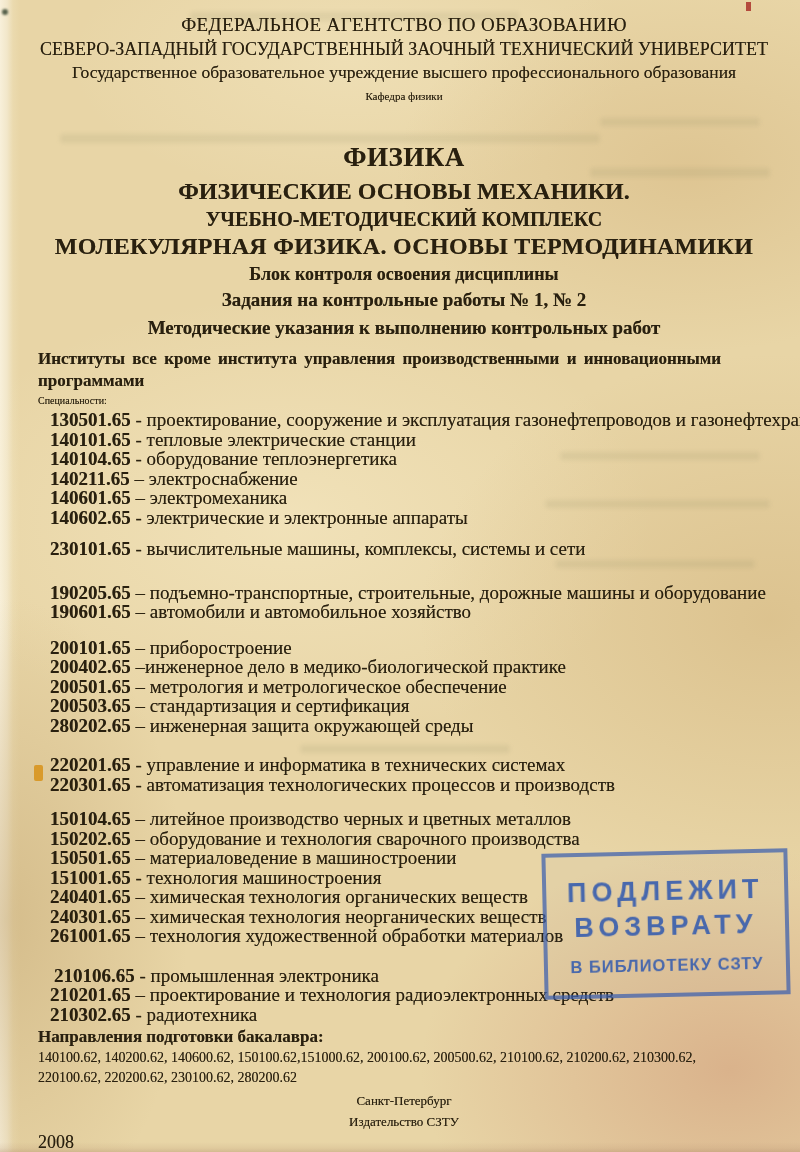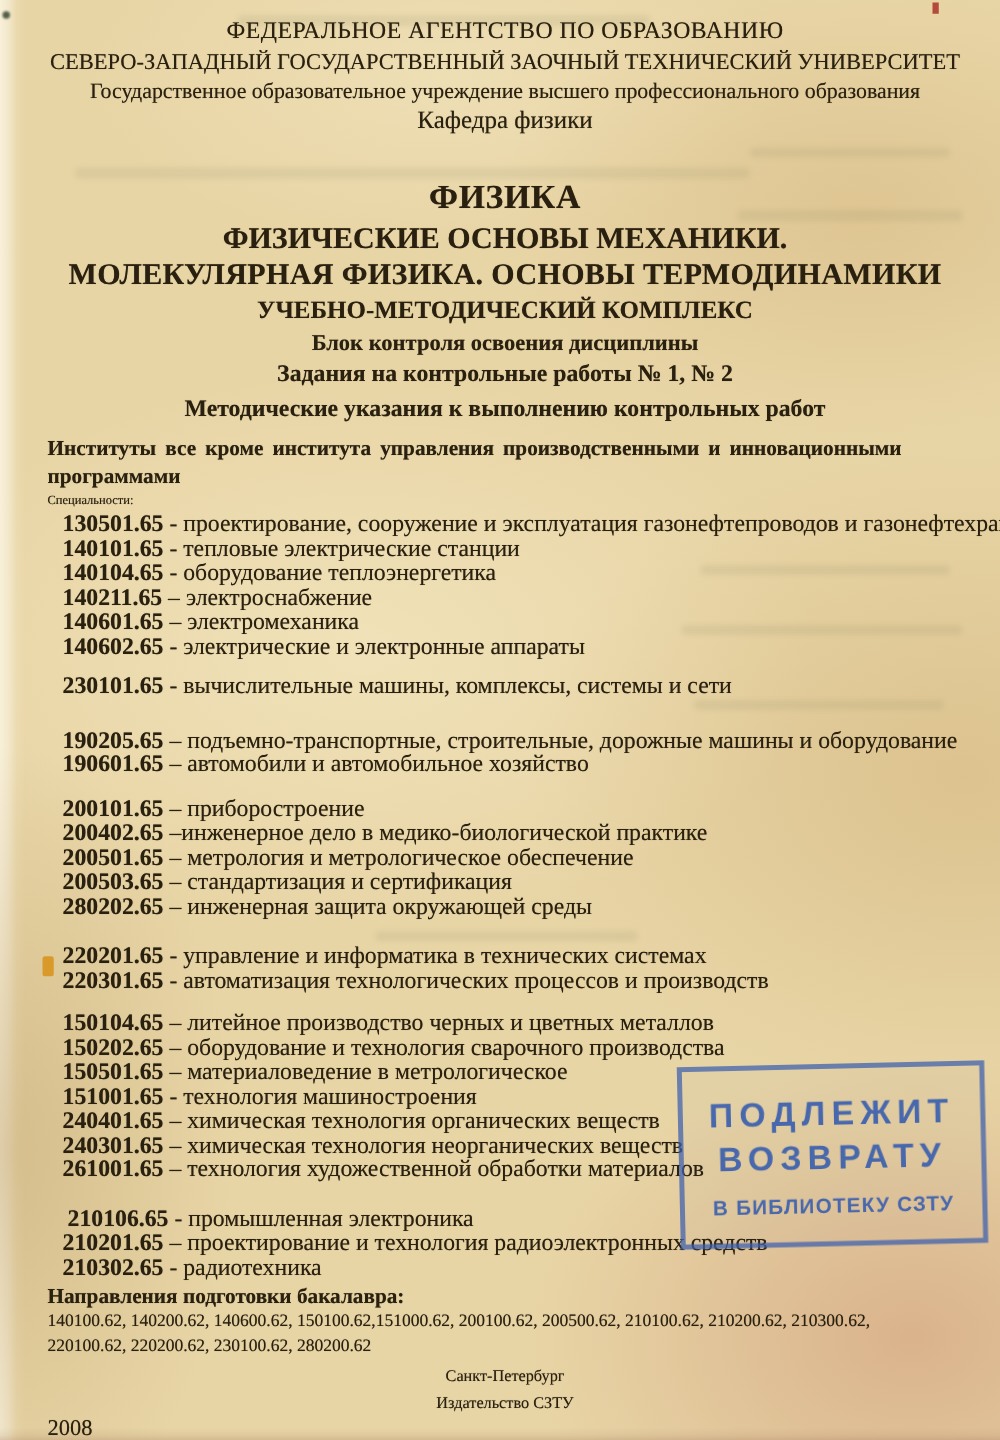--- a/index.html
+++ b/index.html
@@ -17,21 +17,21 @@
       radial-gradient(ellipse 260px 460px at 6px 920px, rgba(190,160,108,0.45), rgba(0,0,0,0) 70%),
       radial-gradient(ellipse 520px 320px at 290px 520px, rgba(248,236,200,0.55), rgba(0,0,0,0) 70%),
       radial-gradient(ellipse 400px 200px at 350px 60px, rgba(246,234,198,0.45), rgba(0,0,0,0) 70%),
       linear-gradient(90deg, #f8f0da 0px, #f2e7ca 7px, rgba(240,227,190,0.35) 13px, rgba(0,0,0,0) 20px);
   }
   .content{position:relative;z-index:2;padding:13px 30px 0 38px;}
   .c{text-align:center;}
   .hdr1{font-size:19px;line-height:24px;letter-spacing:0.4px;}
   .hdr2{font-size:17.5px;line-height:22px;}
   .hdr3{font-size:18px;line-height:24px;}
-  .hdr4{font-size:20px;line-height:21px;margin-top:3px;}
+  .hdr4{font-size:11px;line-height:21px;margin-top:3px;}
   .t-subject{font-size:27px;line-height:32px;font-weight:bold;margin-top:34px;letter-spacing:0.5px;}
   .t1{font-size:24px;line-height:29px;font-weight:bold;margin-top:4px;}
   .t2{font-size:24px;line-height:29px;font-weight:bold;letter-spacing:0.3px;}
   .t3{font-size:20px;line-height:26px;font-weight:bold;}
   .t4{font-size:18px;line-height:24px;font-weight:bold;margin-top:1px;}
   .t5{font-size:19px;line-height:25px;font-weight:bold;margin-top:1px;}
   .t6{font-size:19px;line-height:25px;font-weight:bold;margin-top:3px;}
   .institutes{font-size:17px;line-height:22px;font-weight:bold;margin-top:8px;word-spacing:3px;}
   .spec-label{font-size:10px;line-height:18px;}
   .spec-row{font-size:19px;line-height:19.5px;white-space:nowrap;margin-left:12px;}
@@ -94,22 +94,22 @@
 
   <div class="content">
 
     <div class="c hdr1">ФЕДЕРАЛЬНОЕ АГЕНТСТВО ПО ОБРАЗОВАНИЮ</div>
     <div class="c hdr3">СЕВЕРО-ЗАПАДНЫЙ ГОСУДАРСТВЕННЫЙ ЗАОЧНЫЙ ТЕХНИЧЕСКИЙ УНИВЕРСИТЕТ</div>
     <div class="c hdr2">Государственное образовательное учреждение высшего профессионального  образования</div>
     <div class="c hdr4">Кафедра физики</div>
 
     <div class="c t-subject">ФИЗИКА</div>
     <div class="c t1">ФИЗИЧЕСКИЕ ОСНОВЫ МЕХАНИКИ.</div>
+    <div class="c t3">УЧЕБНО-МЕТОДИЧЕСКИЙ КОМПЛЕКС</div>
     <div class="c t2">МОЛЕКУЛЯРНАЯ ФИЗИКА. ОСНОВЫ ТЕРМОДИНАМИКИ</div>
-    <div class="c t3">УЧЕБНО-МЕТОДИЧЕСКИЙ КОМПЛЕКС</div>
     <div class="c t4">Блок контроля освоения дисциплины</div>
     <div class="c t5">Задания на контрольные работы № 1, № 2</div>
     <div class="c t6">Методические указания к выполнению контрольных работ</div>
 
     <div class="institutes">Институты все кроме института управления производственными и инновационными программами</div>
     <div class="spec-label">Специальности:</div>
 
     <div class="spec-group">
       <div class="spec-row"><span class="spec-code">130501.65</span> <span class="spec-name">- проектирование, сооружение и эксплуатация газонефтепроводов и газонефтехранилищ</span></div>
       <div class="spec-row"><span class="spec-code">140101.65</span> <span class="spec-name">- тепловые электрические станции</span></div>
@@ -137,21 +137,21 @@
     </div>
 
     <div class="spec-group gap-4">
       <div class="spec-row"><span class="spec-code">220201.65</span> <span class="spec-name">- управление и информатика в технических системах</span></div>
       <div class="spec-row"><span class="spec-code">220301.65</span> <span class="spec-name">-  автоматизация технологических процессов и производств</span></div>
     </div>
 
     <div class="spec-group gap-5">
       <div class="spec-row"><span class="spec-code">150104.65</span> <span class="spec-name">– литейное производство черных и цветных металлов</span></div>
       <div class="spec-row"><span class="spec-code">150202.65</span> <span class="spec-name">– оборудование и технология сварочного производства</span></div>
-      <div class="spec-row"><span class="spec-code">150501.65</span> <span class="spec-name">– материаловедение в метрологическое</span></div>
+      <div class="spec-row"><span class="spec-code">150501.65</span> <span class="spec-name">– материаловедение в машиностроении</span></div>
       <div class="spec-row"><span class="spec-code">151001.65</span> <span class="spec-name">- технология машиностроения</span></div>
       <div class="spec-row"><span class="spec-code">240401.65</span> <span class="spec-name">– химическая технология органических веществ</span></div>
       <div class="spec-row"><span class="spec-code">240301.65</span> <span class="spec-name">– химическая технология неорганических веществ</span></div>
       <div class="spec-row"><span class="spec-code">261001.65</span> <span class="spec-name">– технология художественной обработки материалов</span></div>
     </div>
 
     <div class="spec-group gap-6">
       <div class="spec-row indent"><span class="spec-code">210106.65</span> <span class="spec-name">- промышленная электроника</span></div>
       <div class="spec-row"><span class="spec-code">210201.65</span> <span class="spec-name">– проектирование и технология радиоэлектронных средств</span></div>
       <div class="spec-row"><span class="spec-code">210302.65</span> <span class="spec-name">- радиотехника</span></div>

